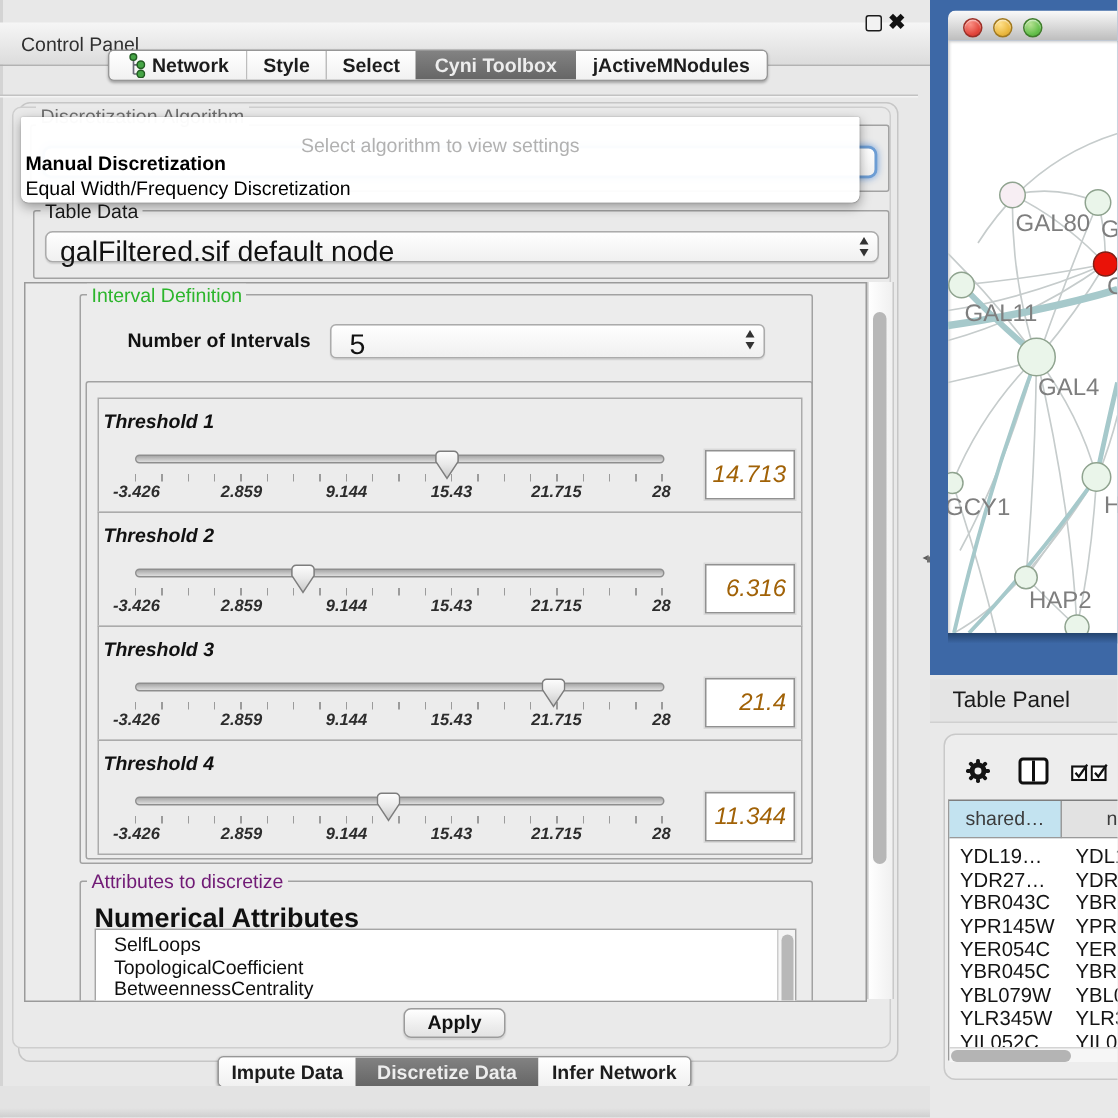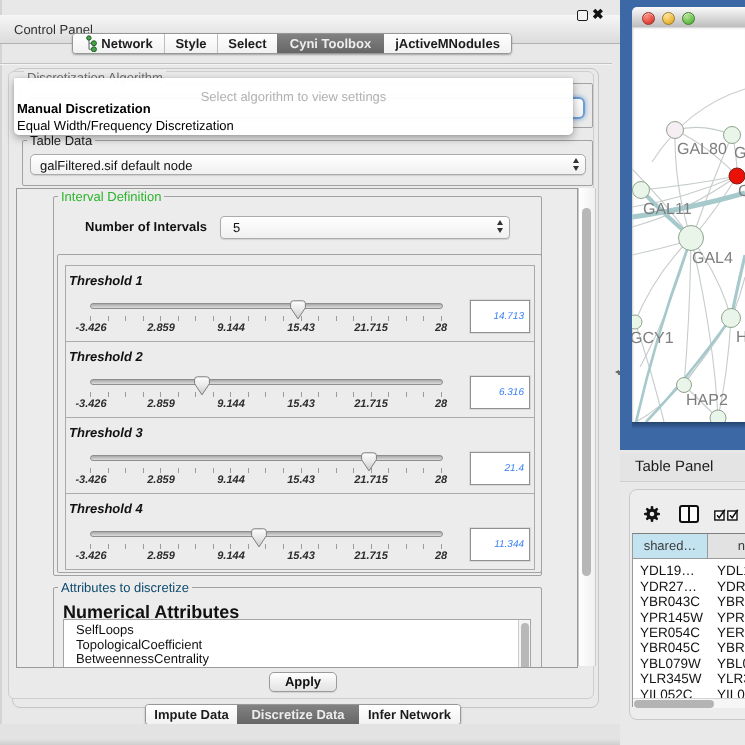--- a/index.html
+++ b/index.html
@@ -22,35 +22,35 @@
 #toptabs{left:72px;top:33px;}
 #bottabs{left:145px;top:704px;}
 
 #panA{left:12px;top:68px;width:585px;height:638px;background:#e9e9e9;border:1px solid #c6c6c6;border-radius:8px;}
 #panB{left:8px;top:71px;width:584px;height:626px;background:#eaeaea;border:1px solid #cecece;border-radius:6px;}
 
 .fs{border:1px solid #a2a2a2;border-radius:2px;}
 .fslab{font-size:13px;padding:0 3px;white-space:nowrap;}
 
 .combo{background:linear-gradient(#ffffff,#f0f0f0);border:1px solid #ababab;border-radius:4px;
-  box-shadow:0 1px 1px rgba(0,0,0,0.12);font-size:13px;color:#111;}
+  box-shadow:0 1px 1px rgba(0,0,0,0.12);font-size:19px;color:#111;}
 .combo .tx{position:absolute;left:9px;top:3px;}
 .arr{position:absolute;right:6px;width:0;height:0;border-left:3.5px solid transparent;border-right:3.5px solid transparent;}
 .arr.up{border-bottom:5px solid #333;}
 .arr.dn{border-top:5px solid #333;}
 
 .thp{position:absolute;left:65px;width:468px;height:75px;border:1px solid #ababab;background:#ececec;font-style:italic;}
 .thp .nm{position:absolute;left:3px;top:7px;font-size:13px;font-weight:bold;color:#111;}
 .thp .track{position:absolute;left:24px;top:37px;width:351px;height:4px;border:1px solid #8e8e8e;border-radius:3px;
   background:linear-gradient(#a8a8a8,#dddddd);}
 .thp .ticks{position:absolute;left:24px;top:50px;width:352px;height:5px;
   background:repeating-linear-gradient(to right,#9b9b9b 0,#9b9b9b 1px,transparent 1px,transparent 17.55px);}
 .thp .tl{position:absolute;top:56px;font-size:11px;font-weight:bold;color:#2c2c2c;transform:translateX(-50%);}
 .thp .fld{position:absolute;left:404px;top:34px;width:53px;height:31px;background:#fff;border:1px solid #919191;
-  box-shadow:0 0 0 1px #d9d9d9;font-size:10px;color:#3b82f6;text-align:right;line-height:31px;padding-right:5px;}
+  box-shadow:0 0 0 1px #d9d9d9;font-size:16px;color:#a16207;text-align:right;line-height:31px;padding-right:5px;}
 .thumb{position:absolute;top:33.5px;width:16px;height:20px;}
 
 #applybtn{left:269px;top:672px;width:66px;height:18px;border:1px solid #9b9b9b;border-radius:5px;
   background:linear-gradient(#ffffff,#ededed 60%,#e3e3e3);font-size:13px;font-weight:bold;color:#111;
   text-align:center;line-height:18px;box-shadow:0 1px 1px rgba(0,0,0,0.1);}
 
 #vsb{left:578px;top:188px;width:16px;height:478px;background:linear-gradient(90deg,#ffffff,#f0f0f0);
   border-left:1px solid #c9c9c9;border-right:1px solid #c9c9c9;}
 #vsb .th{position:absolute;left:3px;top:20px;width:9px;height:368px;background:#b7b7b7;border-radius:6px;}
 
@@ -220,21 +220,21 @@
             <stop offset="0.5" stop-color="#e8e8e8"></stop>
             <stop offset="1" stop-color="#c9c9c9"></stop>
           </linearGradient>
         </defs>
         <path d="M3.4,0.8 h9.2 a2.8,2.8 0 0 1 2.8,2.8 v4.1 L8,18.9 L0.6,7.7 v-4.1 a2.8,2.8 0 0 1 2.8,-2.8 z" fill="url(#tgth4)" stroke="#7d7d7d" stroke-width="1"></path>
       </svg>
       <div class="fld">11.344</div>
     </div>
 
   <div class="abs fs" style="left:36px;top:398px;width:487px;height:100px;"></div>
-  <div class="abs fslab" style="left:41px;top:391px;color:#0c4a6e;background:#ececec;">Attributes to discretize</div>
+  <div class="abs fslab" style="left:41px;top:391px;color:#701a75;background:#ececec;">Attributes to discretize</div>
   <div class="abs" style="left:46px;top:413px;font-size:18px;font-weight:bold;color:#111;">Numerical Attributes</div>
   <div class="abs" style="left:46px;top:430px;width:466px;height:60px;background:#fff;border:1px solid #a5a5a5;">
     <div style="position:absolute;left:12px;top:3px;font-size:13px;color:#0f0f0f;line-height:14.5px;">SelfLoops<br>TopologicalCoefficient<br>BetweennessCentrality<br>ClusteringCoefficient</div>
     <div style="position:absolute;right:0;top:0;width:11px;height:60px;background:#f4f4f4;border-left:1px solid #ccc;"></div>
     <div style="position:absolute;right:1.5px;top:3px;width:8px;height:57px;background:#b8b8b8;border-radius:4px;"></div>
   </div>
 </div>
 <div class="abs" id="vsb">
     <div class="th"></div>
   </div>

